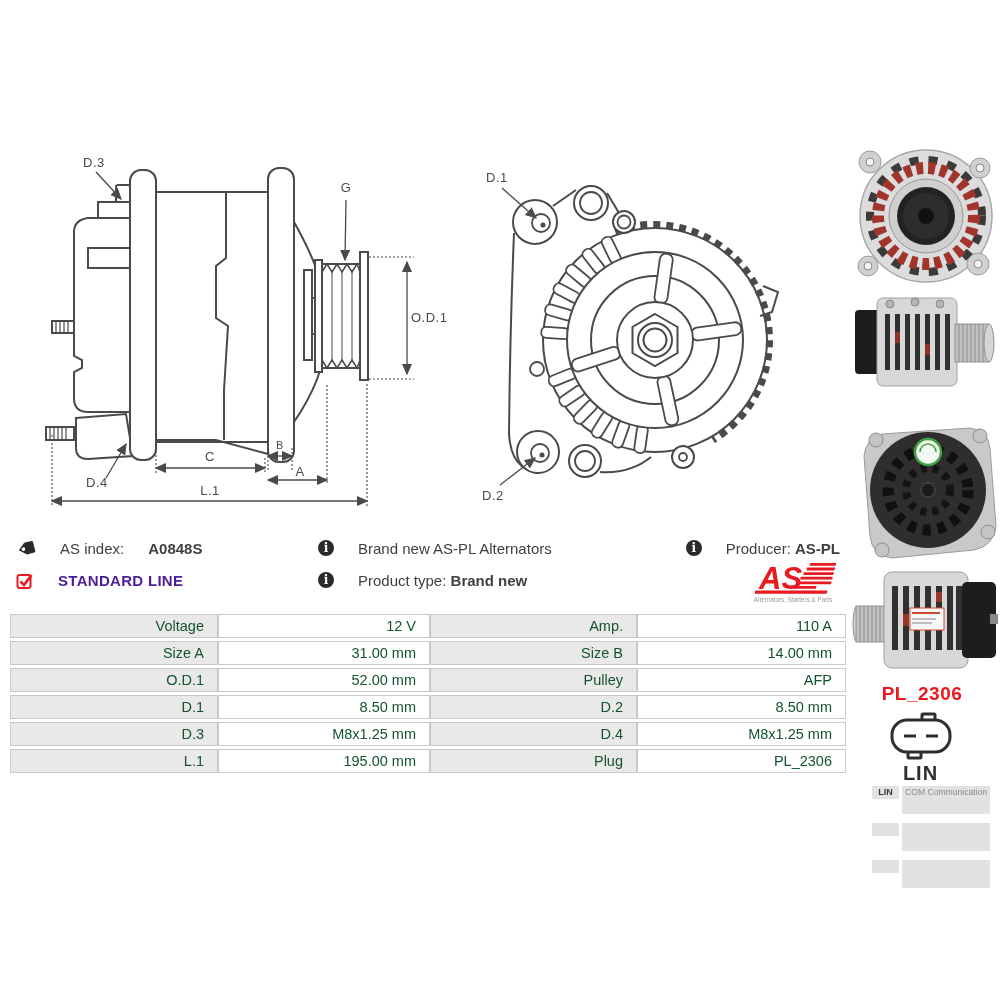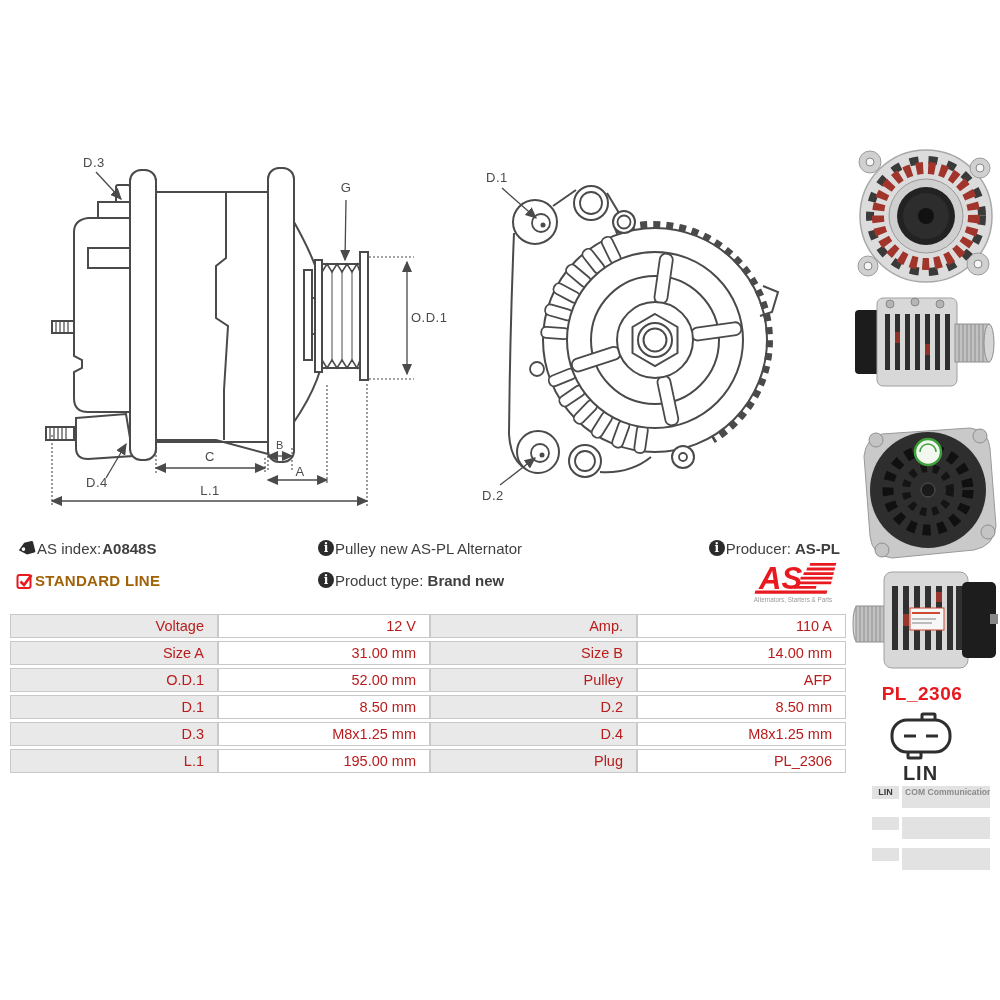--- a/index.html
+++ b/index.html
@@ -1,42 +1,42 @@
 <!DOCTYPE html>
 <html><head>
 <meta charset="utf-8">
 <style>
   html,body{margin:0;padding:0;background:#fff;}
   .page{position:relative;width:1000px;height:1000px;background:#fff;overflow:hidden;
         font-family:"Liberation Sans",sans-serif;color:#3f3f3f;border-radius:19px;}
   .abs{position:absolute;}
   
-  .inforow{position:absolute;display:flex;align-items:center;gap:1px;font-size:15px;height:20px;white-space:nowrap;}
+  .inforow{position:absolute;display:flex;align-items:center;gap:24px;font-size:15px;height:20px;white-space:nowrap;}
   .inforow .b{font-weight:bold;}
-  .redbold{color:#a16207;font-weight:bold;letter-spacing:.3px;}
+  .redbold{color:#4c1d95;font-weight:bold;letter-spacing:.3px;}
   .info-icon{display:inline-flex;width:16px;height:16px;border-radius:50%;background:#2b2b2b;color:#fff;
              align-items:center;justify-content:center;font-size:12px;font-weight:bold;
              font-family:"DejaVu Serif",serif;flex:0 0 auto;}
   
   table.spec{position:absolute;left:10px;top:611px;border-collapse:separate;border-spacing:0 3px;table-layout:fixed;}
-  table.spec td{height:24px;font-size:14.5px;color:#b91c1c;text-align:right;
+  table.spec td{height:24px;font-size:14.5px;color:#14532d;text-align:right;
                 padding:0 13px 0 0;border:1px solid #c9c9c9;box-sizing:border-box;vertical-align:middle;margin-left:16px;}
   td.lab{background:#e9e9e9;}
   td.val{background:#ffffff;}
   
   .plug-code{position:absolute;left:852px;top:683px;width:140px;text-align:center;
              font-size:19px;font-weight:bold;color:#e8191f;letter-spacing:.5px;}
   .plug-type{position:absolute;left:852px;top:762px;width:137px;text-align:center;
              font-size:20px;font-weight:bold;color:#2e2e2e;letter-spacing:1px;}
   .legend{position:absolute;left:872px;top:786px;width:118px;}
   .legend-row{display:flex;gap:3px;margin-bottom:9px;}
   .legend-key{width:27px;height:13px;background:#e2e2e2;font-size:9px;font-weight:bold;color:#3a3a3a;
               text-align:center;line-height:13px;flex:0 0 auto;}
-  .legend-val{width:88px;height:22px;background:#e2e2e2;font-size:8.6px;color:#8a8a8a;
-              line-height:13px;padding-left:3px;box-sizing:border-box;white-space:nowrap;overflow:hidden;font-weight:bold;}
+  .legend-val{width:88px;height:28px;background:#e2e2e2;font-size:8.6px;color:#8a8a8a;
+              line-height:13px;padding-left:3px;box-sizing:border-box;white-space:nowrap;overflow:hidden;}
   svg text{font-family:"Liberation Sans",sans-serif;}
 </style>
 </head>
 <body>
 
 <div class="page">
 
   <svg class="abs" style="left:30px;top:140px" width="420" height="390" viewBox="0 0 420 390">
     <defs>
       <marker id="ahS" markerWidth="9" markerHeight="8" refX="8" refY="4" orient="auto-start-reverse">
@@ -290,21 +290,21 @@
   <div class="inforow" style="left:16px;top:570px">
     <svg width="18" height="17" viewBox="0 0 18 17">
       <rect x="1.5" y="3" width="13" height="13" rx="2" fill="none" stroke="#e8191f" stroke-width="2"></rect>
       <path d="M4.5,9.5 L8,13 L15.5,3" fill="none" stroke="#e8191f" stroke-width="2.6"></path>
     </svg>
     <span class="redbold">STANDARD LINE</span>
   </div>
 
   <div class="inforow" style="left:318px;top:538px">
     <span class="info-icon">i</span>
-    <span>Pulley new AS-PL Alternator</span>
+    <span>Brand new AS-PL Alternators</span>
   </div>
 
   <div class="inforow" style="left:318px;top:570px">
     <span class="info-icon">i</span>
     <span>
       <span>Product type:</span>
       <span class="b">Brand new</span>
     </span>
   </div>
 

